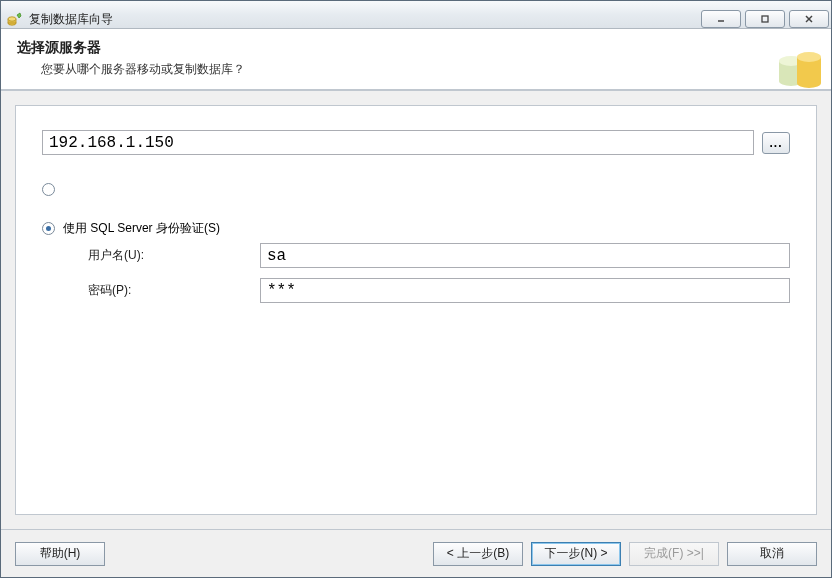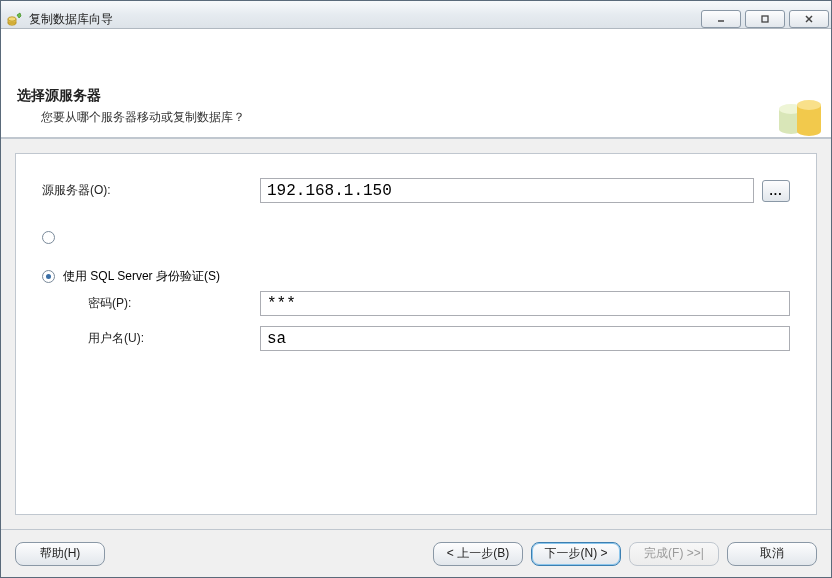--- a/index.html
+++ b/index.html
@@ -58,21 +58,20 @@
       color: #444;
       cursor: default;
     }
     .header-panel {
       height: 62px;
       background: #fff;
       border-bottom: 2px solid #c0c7cf;
       position: relative;
       padding: 10px 16px 0 16px;
       display: flex;
-      margin-top: 48px;
     }
     .header-text { flex: 1; }
     .header-title {
       font-size: 14px;
       font-weight: bold;
       color: #222;
       margin-bottom: 4px;
     }
     .header-subtitle {
       font-size: 12px;
@@ -176,21 +175,21 @@
       display: flex;
       align-items: center;
       padding: 0 14px;
     }
     .footer-spacer { flex: 1; }
     .btn {
       height: 24px;
       min-width: 90px;
       padding: 0 12px;
       border: 1px solid #8a98a6;
-      border-radius: 8px;
+      border-radius: 0;
       background: linear-gradient(to bottom, #fdfdfe, #e2e7ec);
       font-size: 12px;
       color: #222;
       display: flex;
       align-items: center;
       justify-content: center;
       cursor: pointer;
       margin-left: 8px;
     }
     .btn.primary {
@@ -254,42 +253,41 @@
         <rect x="32" y="26" width="24" height="26" fill="#f2c94c"></rect>
         <ellipse cx="44" cy="26" rx="12" ry="5" fill="#f9e08a"></ellipse>
       </svg>
     </div>
   </div>
 
   <div class="content">
     <div class="content-inner">
 
       <div class="form-row">
-        <div class="form-label">源服务器(O):</div>
         <input class="text-input" type="text" value="192.168.1.150" style="">
         <div class="ellipsis-btn">...</div>
       </div>
 
       <div class="radio-row">
         <span class="radio"></span>
       </div>
 
       <div class="radio-row second">
         <span class="radio checked"></span>
         <span>使用 SQL Server 身份验证(S)</span>
       </div>
 
       <div class="indent-row">
+        <div class="indent-label">用户名(U):</div>
+        <input class="text-input" type="text" value="sa" style="">
+      </div>
+
+      <div class="indent-row">
         <div class="indent-label">密码(P):</div>
         <input class="text-input" type="text" value="***" style="">
-      </div>
-
-      <div class="indent-row">
-        <div class="indent-label">用户名(U):</div>
-        <input class="text-input" type="text" value="sa" style="">
       </div>
 
     </div>
   </div>
 
   <div class="footer">
     <div class="btn help-btn">帮助(H)</div>
     <div class="footer-spacer"></div>
     <div class="btn">&lt; 上一步(B)</div>
     <div class="btn primary">下一步(N) &gt;</div>

